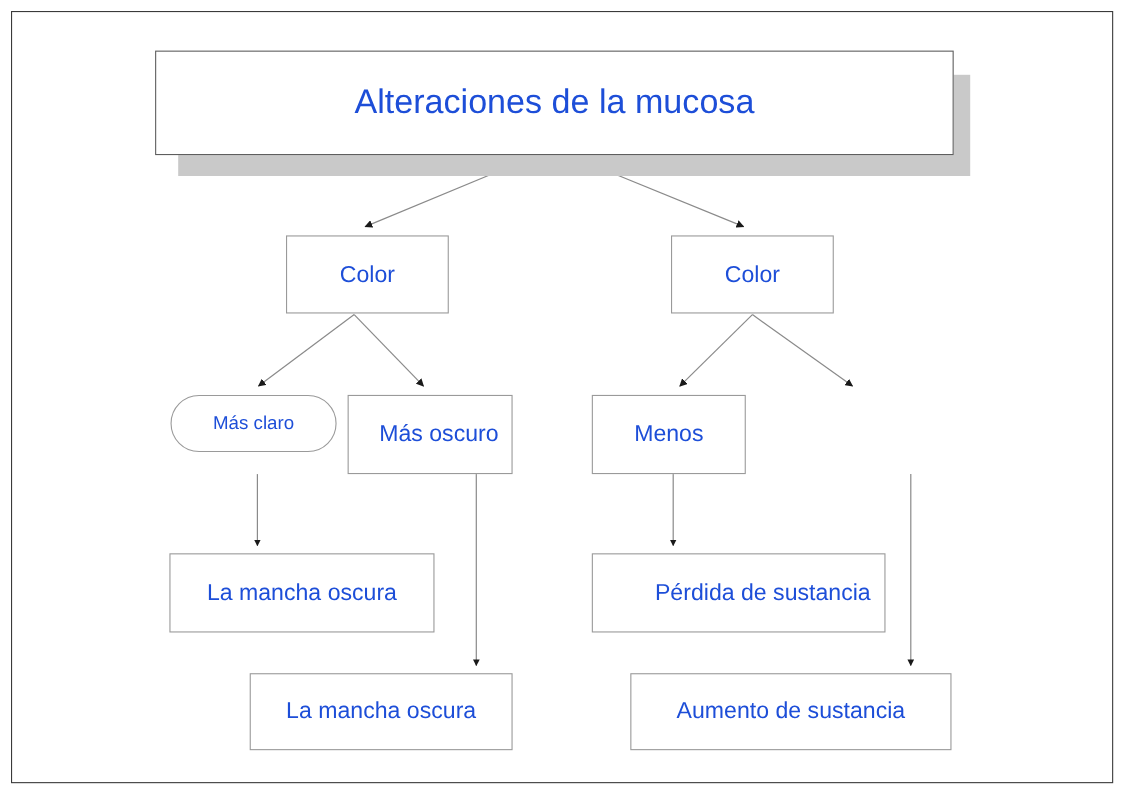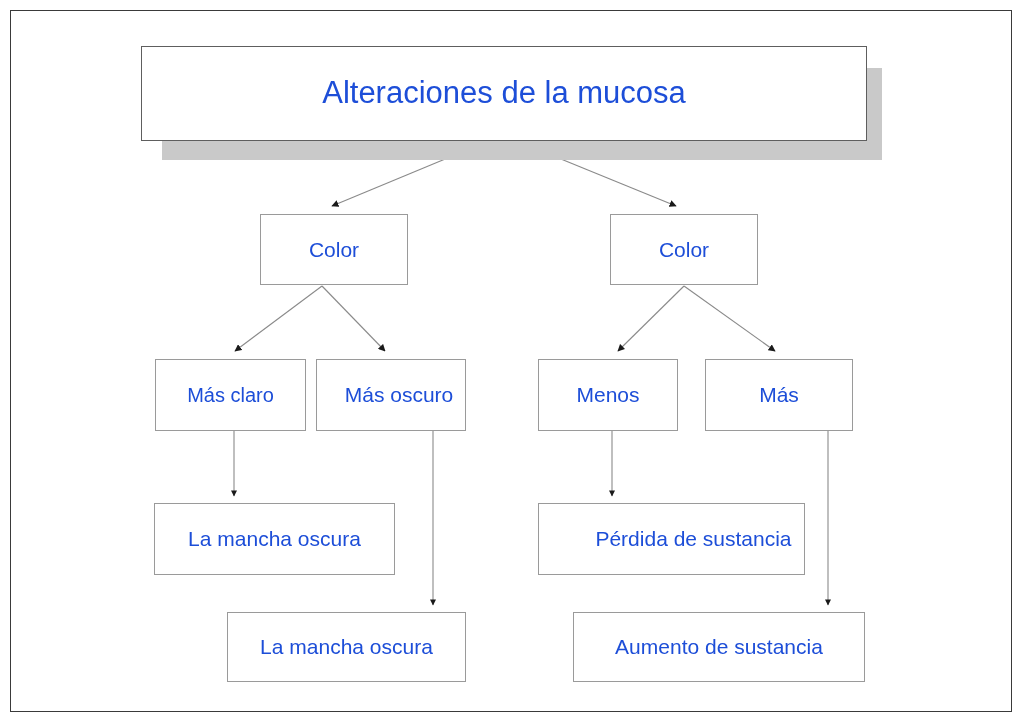--- a/index.html
+++ b/index.html
@@ -61,21 +61,21 @@
     position: absolute;
     left: 162px;
     top: 68px;
     width: 720px;
     height: 92px;
     background: #c9c9c9;
     z-index: 1;
   }
   #node-color      { left: 260px; top: 214px; width: 148px; height: 71px; font-size: 21px; }
   #node-tejido     { left: 610px; top: 214px; width: 148px; height: 71px; font-size: 21px; }
-  #node-mas-claro  { left: 155px; top: 359px; width: 151px; height: 72px; font-size: 20px; }
+  #node-mas-claro  { left: 155px; top: 359px; width: 151px; height: 52px; font-size: 17px; border-radius: 27px; }
   #node-mas-oscuro { left: 316px; top: 359px; width: 150px; height: 72px; font-size: 21px; padding-left: 16px; }
   #node-menos      { left: 538px; top: 359px; width: 140px; height: 72px; font-size: 21px; }
   #node-mas        { left: 705px; top: 359px; width: 148px; height: 72px; font-size: 21px; }
   #node-mancha-clara      { left: 154px; top: 503px; width: 241px; height: 72px; font-size: 21px; }
   #node-perdida           { left: 538px; top: 503px; width: 267px; height: 72px; font-size: 21px; padding-left: 44px; }
   #node-mancha-oscura     { left: 227px; top: 612px; width: 239px; height: 70px; font-size: 21px; }
   #node-aumento           { left: 573px; top: 612px; width: 292px; height: 70px; font-size: 21px; }
 </style>
 </head>
 <body>
@@ -119,21 +119,20 @@
   </svg>
 
   <div class="node" id="node-title">Alteraciones de la mucosa</div>
 
   <div class="node" id="node-color">Color</div>
   <div class="node" id="node-tejido">Color</div>
 
   <div class="node" id="node-mas-claro">Más claro</div>
   <div class="node" id="node-mas-oscuro">Más oscuro</div>
   <div class="node" id="node-menos">Menos</div>
-  <div class="node" id="node-mas">Más</div>
 
   <div class="node" id="node-mancha-clara">La mancha oscura</div>
   <div class="node" id="node-perdida">Pérdida de sustancia</div>
 
   <div class="node" id="node-mancha-oscura">La mancha oscura</div>
   <div class="node" id="node-aumento">Aumento de sustancia</div>
 
 </div>
 
 </body></html>

